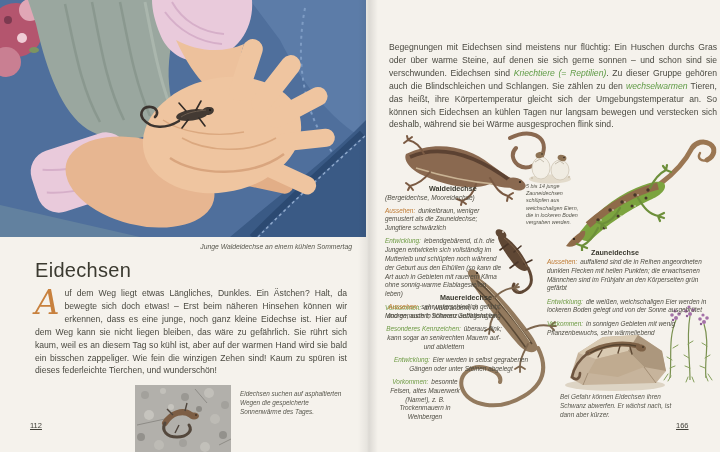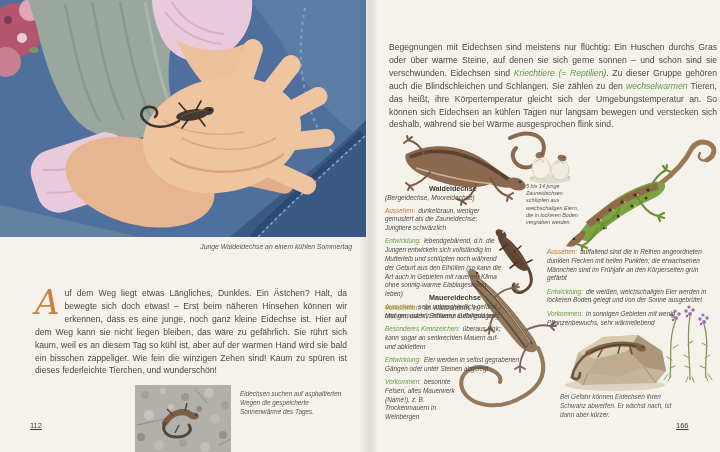--- a/index.html
+++ b/index.html
@@ -30,21 +30,21 @@
   .em-green{font-style:italic;color:#5f9b45;}
   .species{font-style:italic;}
   .sp-name{font:bold 7.2px/9px "Liberation Sans",sans-serif;color:#3a392f;margin:0 0 1px 0;font-style:normal;padding-left:44px;}
   .sp-sub{font:italic 6.6px/8.6px "Liberation Sans",sans-serif;color:#4e4c42;margin:0 0 4px 0;}
   .entry{font:italic 6.4px/8.8px "Liberation Sans",sans-serif;color:#4e4c42;margin:0 0 4.5px 0;}
   .lbl{margin-right:3px;}
   .lbl.o{color:#bf7a33;}
   .lbl.g{color:#6d9a43;}
   .sp-wald{left:385px;top:184px;width:118px;}
   .sp-zaun{left:547px;top:248px;width:172px;}
-  .sp-mauer{left:385px;top:293px;width:118px;}
+  .sp-mauer{left:385px;top:293px;width:118px;text-align:center;}
   .entry.wide{width:152px;}
   .entry.narrow{width:80px;}
   .egg-caption{left:526px;top:183px;width:58px;
     font:italic 5.4px/7.2px "Liberation Sans",sans-serif;color:#57564c;}
   .tail-caption{left:560px;top:393px;width:112px;
     font:italic 6.4px/8.8px "Liberation Sans",sans-serif;color:#57564c;}
   
   .illus{pointer-events:none;}
 </style>
 </head>
@@ -104,20 +104,21 @@
       <path d="M179,121 C166,129 151,129 143,119 C139,113 143,106 151,107 C157,108 159,113 155,117" stroke="#3c3530" stroke-width="2.6" fill="none" stroke-linecap="round"></path>
       <ellipse cx="192" cy="115" rx="16" ry="5.5" fill="#433a33" transform="rotate(-8 192 115)"></ellipse>
       <ellipse cx="208" cy="111" rx="6" ry="4" fill="#433a33" transform="rotate(-12 208 111)"></ellipse>
       <path d="M186,111 L179,103 M196,110 L201,101 M188,120 L182,128 M199,118 L205,126" stroke="#332c27" stroke-width="1.6" stroke-linecap="round"></path>
       <path d="M181,117 C188,112 198,111 206,110" stroke="#6b5c4e" stroke-width="1" fill="none"></path>
       <circle cx="210" cy="110" r="0.9" fill="#120f0d"></circle>
     </svg>
   </div>
   <div class="abs photo-caption">Junge Waldeidechse an einem kühlen Sommertag</div>
 
+  <h1 class="abs chapter-title">Eidechsen</h1>
   <p class="abs body-text"><span class="dropcap">A</span><span>uf dem Weg liegt etwas Längliches, Dunkles. Ein Ästchen? Halt, da bewegte sich doch etwas! – Erst beim näheren Hinsehen können wir erkennen, dass es eine junge, noch ganz kleine Eidechse ist. Hier auf dem Weg kann sie nicht liegen bleiben, das wäre zu gefährlich. Sie rührt sich kaum, weil es an diesem Tag so kühl ist, aber auf der warmen Hand wird sie bald ein bisschen zappeliger. Wie fein die winzigen Zehen sind! Kaum zu spüren ist dieses federleichte Tierchen, und wunderschön!</span></p>
 
   <div class="abs small-photo illus">
     <svg width="96" height="67" viewBox="0 0 96 67">
       <rect width="96" height="67" fill="#b2b0ab"></rect>
       <circle cx="10" cy="10" r="4" fill="#a3a19c"></circle>
         <circle cx="28" cy="6" r="3" fill="#c2c0ba"></circle>
       <circle cx="50" cy="12" r="4" fill="#9a9893"></circle>
         <circle cx="74" cy="8" r="5" fill="#c2c0ba"></circle>
       <circle cx="90" cy="20" r="4" fill="#a3a19c"></circle>
@@ -284,20 +285,21 @@
 
   <div class="abs species sp-wald">
     <p class="sp-name">Waldeidechse</p>
     <p class="sp-sub">(Bergeidechse, Mooreidechse)</p>
     <p class="entry"><span class="lbl o">Aussehen:</span><span>dunkelbraun, weniger gemustert als die Zauneidechse; Jungtiere schwärzlich</span></p>
     <p class="entry"><span class="lbl g">Entwicklung:</span><span>lebendgebärend, d.h. die Jungen entwickeln sich vollständig im Mutterleib und schlüpfen noch während der Geburt aus den Eihüllen (so kann die Art auch in Gebieten mit rauerem Klima ohne sonnig-warme Eiablagestellen leben)</span></p>
     <p class="entry"><span class="lbl g">Vorkommen:</span><span>an Waldrändern, in Mooren, auch in höheren Gebirgslagen</span></p>
   </div>
 
   <div class="abs species sp-zaun">
+    <p class="sp-name">Zauneidechse</p>
     <p class="entry"><span class="lbl o">Aussehen:</span><span>auffallend sind die in Reihen angeordneten dunklen Flecken mit hellen Punkten; die erwachsenen Männchen sind im Frühjahr an den Körperseiten grün gefärbt</span></p>
     <p class="entry"><span class="lbl g">Entwicklung:</span><span>die weißen, weichschaligen Eier werden in lockeren Boden gelegt und von der Sonne ausgebrütet</span></p>
     <p class="entry"><span class="lbl g">Vorkommen:</span><span>in sonnigen Gebieten mit wenig Pflanzenbewuchs, sehr wärmeliebend</span></p>
   </div>
 
   <div class="abs species sp-mauer">
     <p class="sp-name">Mauereidechse</p>
     <p class="entry"><span class="lbl o">Aussehen:</span><span>sehr unterschiedlich gefärbt und gemustert; Schwanz auffallend lang</span></p>
     <p class="entry"><span class="lbl g">Besonderes Kennzeichen:</span><span>überaus flink; kann sogar an senkrechten Mauern auf- und abklettern</span></p>
     <p class="entry wide"><span class="lbl g">Entwicklung:</span><span>Eier werden in selbst gegrabenen Gängen oder unter Steinen abgelegt</span></p>

